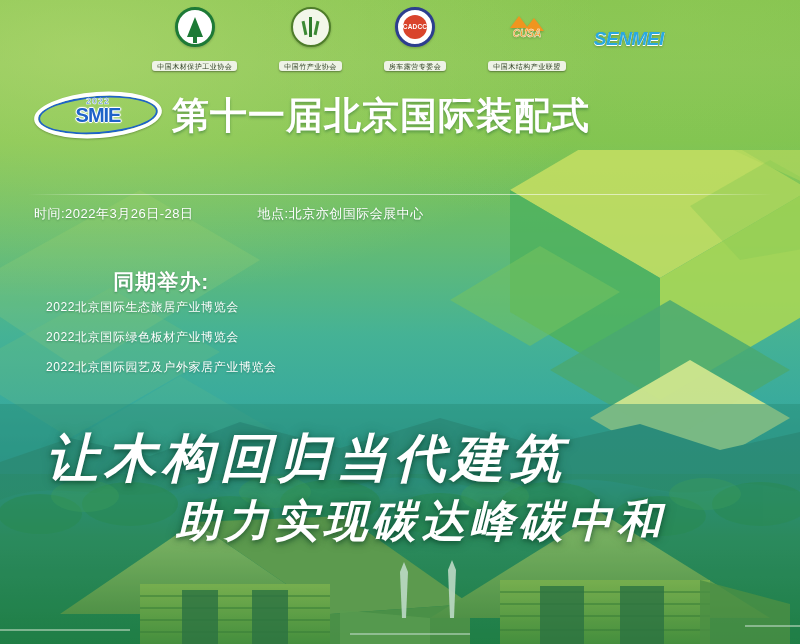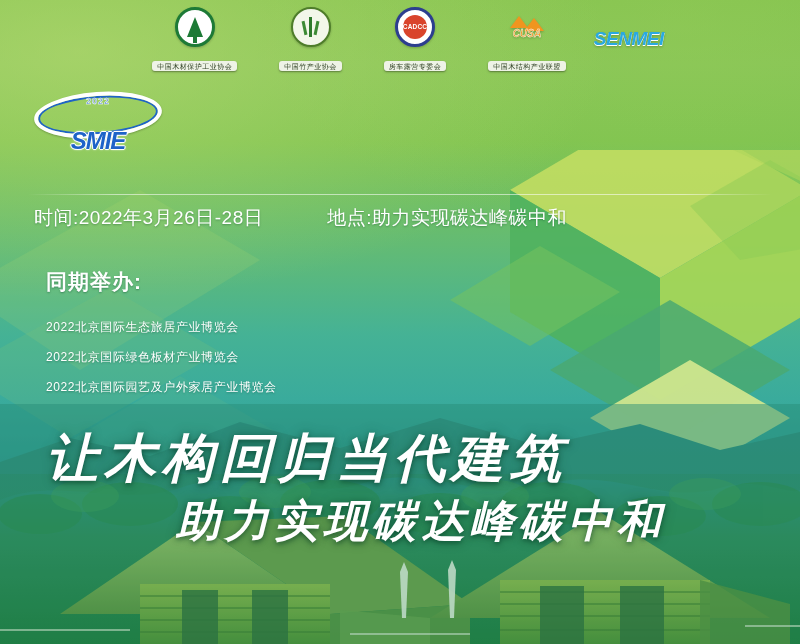--- a/index.html
+++ b/index.html
@@ -116,53 +116,53 @@
     box-shadow:inset 0 0 0 2px #1e63c8, 0 1px 2px rgba(0,0,0,.25);
     transform:rotate(-4deg);
   }
   .smie .yr{
     position:absolute;left:50%;top:4px;transform:translateX(-50%);
     font-size:9px;font-weight:bold;color:#1e63c8;letter-spacing:1px;
     -webkit-text-stroke:.5px #fff;
   }
   .smie .txt{
     position:absolute;left:50%;top:13px;transform:translateX(-50%);
-    font-size:24px;font-weight:bold;font-style:italic;color:#1e63c8;
+    font-size:20px;font-weight:bold;color:#1e63c8;
     letter-spacing:-1px;line-height:1;
     text-shadow:0 0 2px #fff,0 0 3px #fff,0 1px 0 #fff,1px 0 0 #fff,-1px 0 0 #fff,0 -1px 0 #fff;
-    margin-top:24px;
   }
   .t-line1{
     font-size:37px;font-weight:bold;color:#ffffff;letter-spacing:1px;line-height:1;
     text-shadow:0 2px 3px rgba(0,70,40,.35);
   }
   .t-line2{
     position:absolute;left:32px;top:140px;
     font-size:40px;font-weight:bold;color:#ffffff;letter-spacing:1.5px;line-height:1;
     text-shadow:0 2px 3px rgba(0,70,40,.35);
   }
 
   .rule{
     position:absolute;left:28px;top:194px;width:744px;height:1px;
     background:linear-gradient(90deg,rgba(255,255,255,.0),rgba(255,255,255,.55) 12%,rgba(255,255,255,.55) 88%,rgba(255,255,255,0));
   }
 
   .meta{
     position:absolute;left:34px;top:205px;
     display:flex;align-items:baseline;gap:64px;
-    font-size:19px;color:#ffffff;letter-spacing:.5px;
+    font-size:13px;color:#ffffff;letter-spacing:.5px;
     text-shadow:0 1px 2px rgba(0,60,35,.35);
   }
 
   .concurrent{
     position:absolute;left:46px;top:268px;
   }
   .concurrent .head{
-    font-size:21px;font-weight:bold;color:#ffffff;letter-spacing:1px;margin-bottom:23px;
+    font-size:21px;font-weight:bold;color:#ffffff;letter-spacing:1px;margin-bottom:3px;
     text-shadow:0 1px 2px rgba(0,60,35,.4);
+    text-align:center;
   }
   .concurrent .item{
     font-size:12px;color:#ffffff;letter-spacing:.6px;margin-bottom:13px;
     text-shadow:0 1px 2px rgba(0,60,35,.35);
   }
 
   
   .photo{
     position:absolute;left:0;bottom:0;width:800px;height:240px;overflow:hidden;
     z-index:4;
@@ -346,28 +346,29 @@
   </div>
 
   <div class="content">
 
     <div class="title-row">
       <div class="smie">
         <span class="ring"></span>
         <span class="yr">2022</span>
         <span class="txt">SMIE</span>
       </div>
+      <div class="t-line1">第十一届北京国际装配式</div>
     </div>
 
 
     <div class="rule"></div>
 
     <div class="meta">
       <span>时间:2022年3月26日-28日</span>
-      <span>地点:助力实现碳达峰碳中和</span>
+      <span>地点:北京亦创国际会展中心</span>
     </div>
 
     <div class="concurrent">
       <div class="head">同期举办:</div>
       <div class="item">2022北京国际生态旅居产业博览会</div>
       <div class="item">2022北京国际绿色板材产业博览会</div>
       <div class="item">2022北京国际园艺及户外家居产业博览会</div>
     </div>
 
     <div class="slogan slogan-2">助力实现碳达峰碳中和</div>

